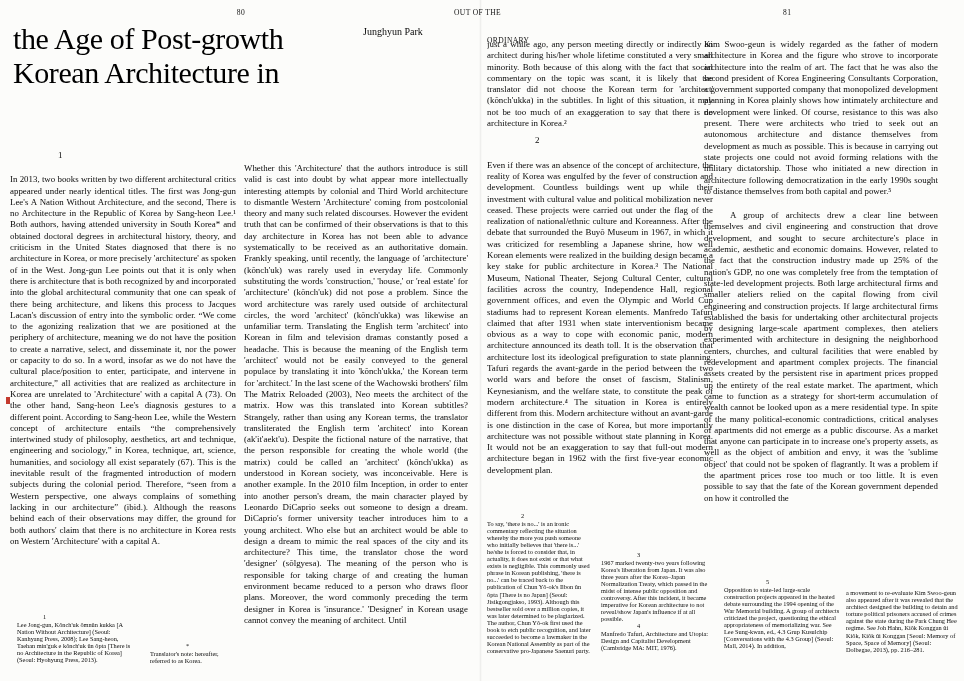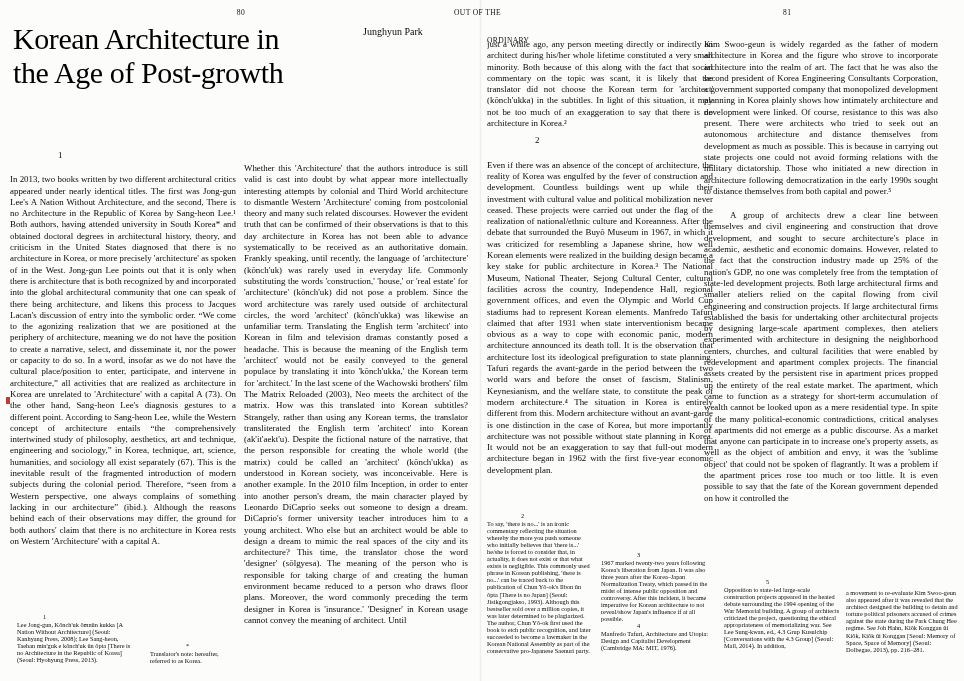--- a/index.html
+++ b/index.html
@@ -82,22 +82,22 @@
 <div class="spread">
 
   <div class="gutter"></div>
 
   <div class="pg pg-left">80</div>
   <div class="rh rh1">OUT OF THE</div>
   <div class="rh rh2">ORDINARY</div>
   <div class="pg pg-right">81</div>
 
   <h1 class="title">
+    <span class="tl">the Age of Post-growth</span>
     <span class="tl">Korean Architecture in</span>
-    <span class="tl">the Age of Post-growth</span>
   </h1>
 
   <div class="author">Junghyun Park</div>
 
   <div class="redmark"></div>
 
   <div class="col c1">
     <div class="secnum">1</div>
     <div class="body h1body">In 2013, two books written by two different architectural critics appeared under nearly identical titles. The first was Jong-gun Lee's A Nation Without Architecture, and the second, There is no Architecture in the Republic of Korea by Sang-heon Lee.¹ Both authors, having attended university in South Korea* and obtained doctoral degrees in architectural history, theory, and criticism in the United States diagnosed that there is no architecture in Korea, or more precisely 'architecture' as spoken of in the West. Jong-gun Lee points out that it is only when there is architecture that is both recognized by and incorporated into the global architectural community that one can speak of there being architecture, and likens this process to Jacques Lacan's discussion of entry into the symbolic order. “We come to the agonizing realization that we are positioned at the periphery of architecture, meaning we do not have the position to create a narrative, select, and disseminate it, nor the power or capacity to do so. In a word, insofar as we do not have the cultural place/position to enter, participate, and intervene in architecture,” all activities that are realized as architecture in Korea are unrelated to 'Architecture' with a capital A (73). On the other hand, Sang-heon Lee's diagnosis gestures to a different point. According to Sang-heon Lee, while the Western concept of architecture entails “the comprehensively intertwined study of philosophy, aesthetics, art and technique, engineering and sociology,” in Korea, technique, art, science, humanities, and sociology all exist separately (67). This is the inevitable result of the fragmented introduction of modern subjects during the colonial period. Therefore, “seen from a Western perspective, one always complains of something lacking in our architecture” (ibid.). Although the reasons behind each of their observations may differ, the ground for both authors' claim that there is no architecture in Korea rests on Western 'Architecture' with a capital A.</div>
   </div>

